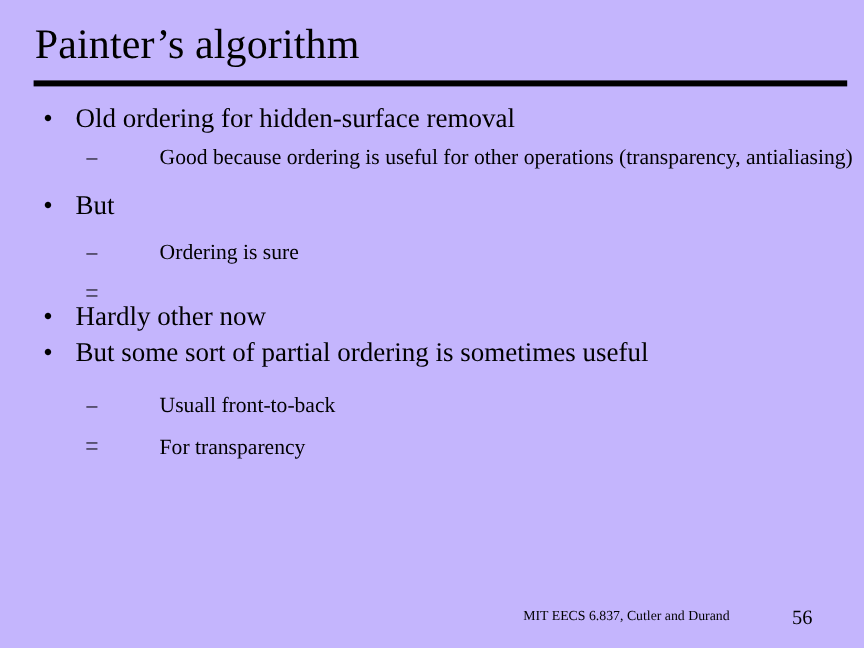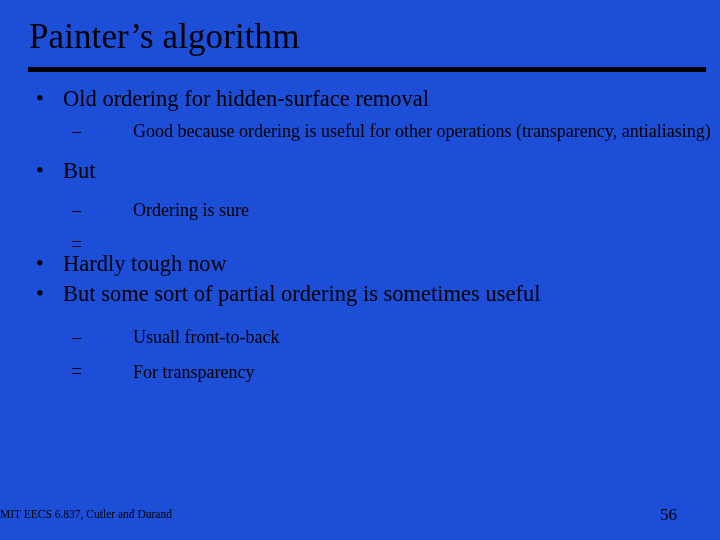--- a/index.html
+++ b/index.html
@@ -8,21 +8,21 @@
     background: #ffffff;
   }
   body {
     font-family: "Liberation Serif", "DejaVu Serif", serif;
     color: #000000;
   }
   #slide {
     position: relative;
     width: 720px;
     height: 540px;
-    background: #1d4ed8;
+    background: #c4b5fd;
     overflow: hidden;
   }
 
   
   #slide-title {
     position: absolute;
     left: 29px;
     top: 16px;
     width: 660px;
     font-size: 35px;
@@ -87,21 +87,21 @@
   .gap-sm { height: 5px; }
   .gap-md { height: 12px; }
   .gap-lg { height: 16px; }
 
   
   #footer-note {
     position: absolute;
     left: 0;
     top: 507px;
     width: 608px;
-    text-align: left;
+    text-align: right;
     font-size: 11.5px;
     line-height: 15px;
   }
   #page-number {
     position: absolute;
     right: 20px;
     top: 504px;
     width: 40px;
     font-size: 17px;
     line-height: 22px;
@@ -153,21 +153,21 @@
     <div class="gap-sm"></div>
 
     <div class="lvl2">
       <span class="marker">–</span>
     </div>
 
     <div class="gap-lg"></div>
 
     <div class="lvl1">
       <span class="marker">•</span>
-      <span class="text">Hardly tough now</span>
+      <span class="text">Hardly other now</span>
     </div>
 
     <div class="lvl1">
       <span class="marker">•</span>
       <span class="text">But some sort of partial ordering is sometimes useful</span>
     </div>
 
     <div class="gap-lg"></div>
 
     <div class="lvl2">

